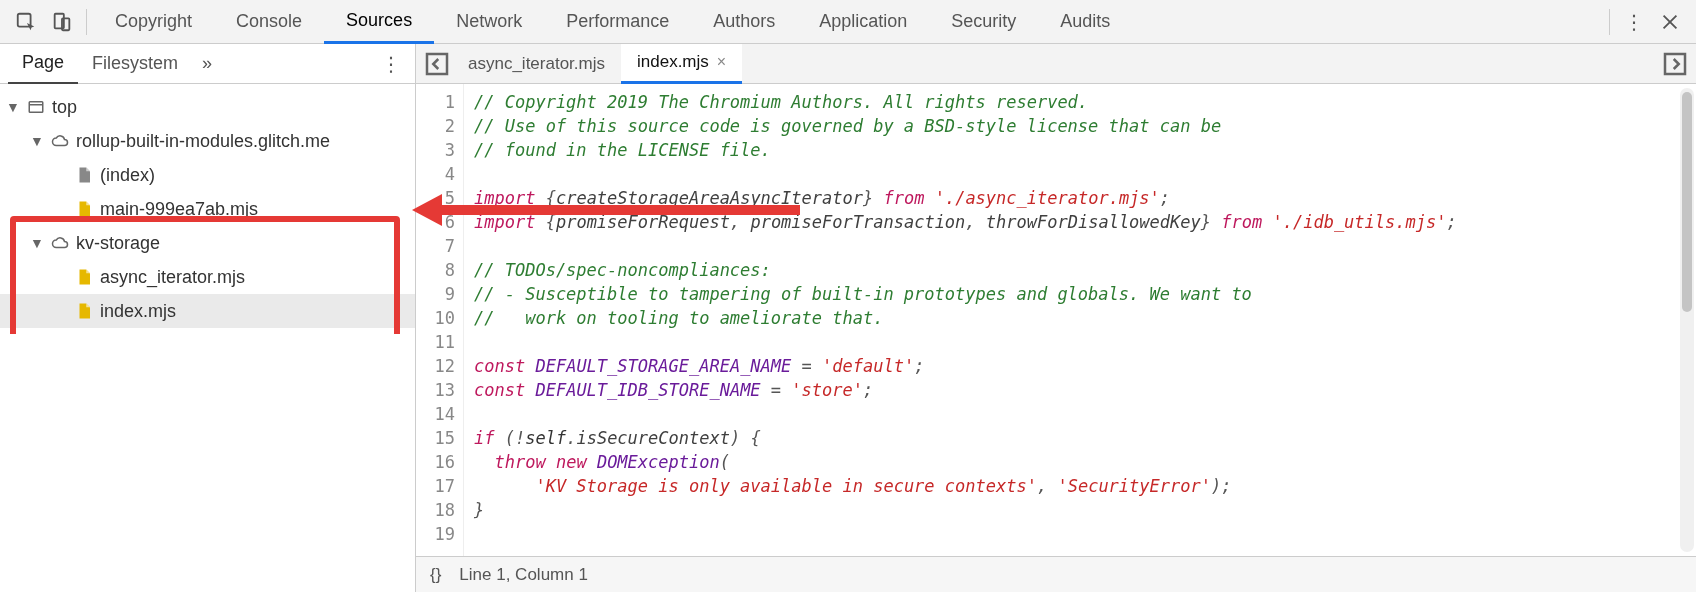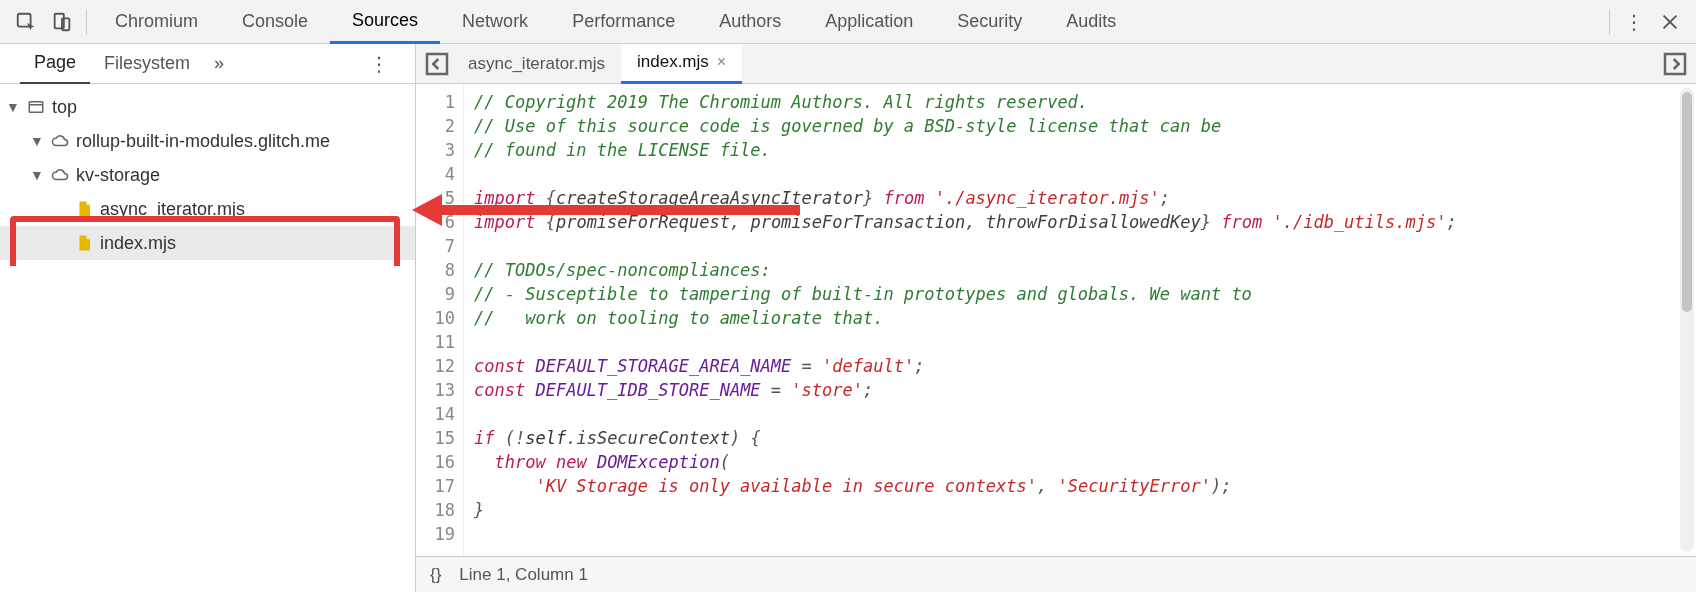--- a/index.html
+++ b/index.html
@@ -15,21 +15,21 @@
   .toolbar .divider { width:1px; height:26px; background:#ccc; margin:0 6px; }
   .top-tab {
     padding: 0 22px; height: 44px; display:flex; align-items:center; color:#555;
     font-size: 18px; cursor: pointer;
   }
   .top-tab.active { color:#000000; border-bottom: 3px solid #1a73e8; }
   .toolbar .spacer { flex: 1; }
   
   .main { display:flex; height: calc(100% - 44px); }
   .sidebar { width: 416px; border-right: 1px solid #ccc; display:flex; flex-direction:column; background:#fff; }
-  .side-tabs { display:flex; align-items:center; height:40px; border-bottom:1px solid #ccc; padding:0 20px; gap:0; }
+  .side-tabs { display:flex; align-items:center; height:40px; border-bottom:1px solid #ccc; padding:0 8px; gap:0; }
   .side-tab { padding: 0 14px; height:40px; display:flex; align-items:center; color:#555; font-size:18px; cursor:pointer; }
   .side-tab.active { color:#222; border-bottom:2px solid #444; }
   .side-tab.more { padding:0 10px; }
   .side-tabs .spacer { flex:1; }
   .kebab { width:32px; display:flex; justify-content:center; color:#555; font-size:20px; }
   .tree { padding: 6px 0; font-size:18px; color:#333; overflow:auto; position:relative; }
   .tree-row { display:flex; align-items:center; height:34px; padding-left: 6px; gap:6px; cursor:default; white-space:nowrap; }
   .tree-row.selected { background:#eaeaea; }
   .tw { display:inline-block; width:14px; text-align:center; color:#666; font-size:14px; }
   .ind { display:inline-block; }
@@ -95,21 +95,21 @@
         <path d="M13 13 l8 4 -3 1 -1 3 -4 -8z" fill="currentColor" stroke="none"></path>
     </svg>
   </div>
   <div class="tool-icon">
     <svg viewBox="0 0 24 24" fill="none" stroke="currentColor" stroke-width="2">
       <rect x="4" y="3" width="10" height="16" rx="1"></rect>
         <rect x="12" y="8" width="8" height="13" rx="1"></rect>
     </svg>
   </div>
   <div class="divider"></div>
-  <div id="top-tabs-mount" style="display: contents;"><div class="top-tab">Chromium</div><div class="top-tab">Console</div><div class="top-tab active">Sources</div><div class="top-tab">Network</div><div class="top-tab">Performance</div><div class="top-tab">Authors</div><div class="top-tab">Application</div><div class="top-tab">Security</div><div class="top-tab">Audits</div></div>
+  <div id="top-tabs-mount" style="display: contents;"><div class="top-tab">Copyright</div><div class="top-tab">Console</div><div class="top-tab active">Sources</div><div class="top-tab">Network</div><div class="top-tab">Performance</div><div class="top-tab">Authors</div><div class="top-tab">Application</div><div class="top-tab">Security</div><div class="top-tab">Audits</div></div>
   <div class="spacer"></div>
   <div class="divider"></div>
   <div class="tool-icon kebab">⋮</div>
   <div class="tool-icon">
     <svg viewBox="0 0 24 24" stroke="currentColor" stroke-width="2">
         <path d="M5 5 L19 19 M19 5 L5 19"></path>
       </svg>
   </div>
 </div>
 
@@ -140,20 +140,40 @@
         <span class="ind" style="width:18px"></span>
         <span class="tw">▼</span>
         <span class="ic">
           <svg viewBox="0 0 24 24" fill="none" stroke="#666" stroke-width="2">
               <path d="M7 18a5 5 0 0 1 0-10 6 6 0 0 1 11 2 4 4 0 0 1 0 8H7z"></path>
             </svg>
         </span>
         <span>rollup-built-in-modules.glitch.me</span>
       </div>
       <div id="origin-files-mount">
+          <div class="tree-row">
+            <span class="ind" style="width:62px"></span>
+            <span class="ic">
+              <svg viewBox="0 0 24 24" fill="#888">
+                <path d="M6 2h9l5 5v15H6z"></path>
+                <path d="M15 2v5h5" fill="#fff" opacity="0.6"></path>
+              </svg>
+            </span>
+            <span>(index)</span>
+          </div>
+          <div class="tree-row">
+            <span class="ind" style="width:62px"></span>
+            <span class="ic">
+              <svg viewBox="0 0 24 24" fill="#e6b800">
+                <path d="M6 2h9l5 5v15H6z"></path>
+                <path d="M15 2v5h5" fill="#fff" opacity="0.6"></path>
+              </svg>
+            </span>
+            <span>main-999ea7ab.mjs</span>
+          </div>
         </div>
 
       <div class="tree-row" id="kv-row">
         <span class="ind" style="width:18px"></span>
         <span class="tw">▼</span>
         <span class="ic">
           <svg viewBox="0 0 24 24" fill="none" stroke="#666" stroke-width="2">
               <path d="M7 18a5 5 0 0 1 0-10 6 6 0 0 1 11 2 4 4 0 0 1 0 8H7z"></path>
             </svg>
         </span>

